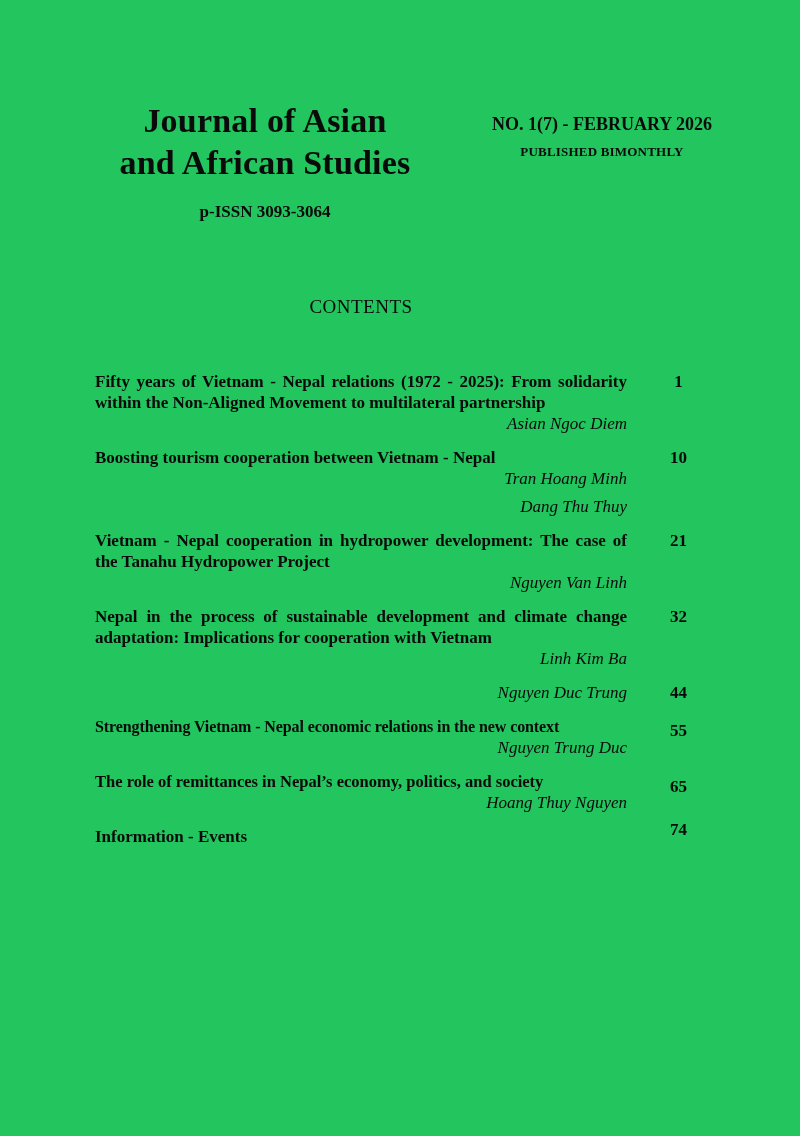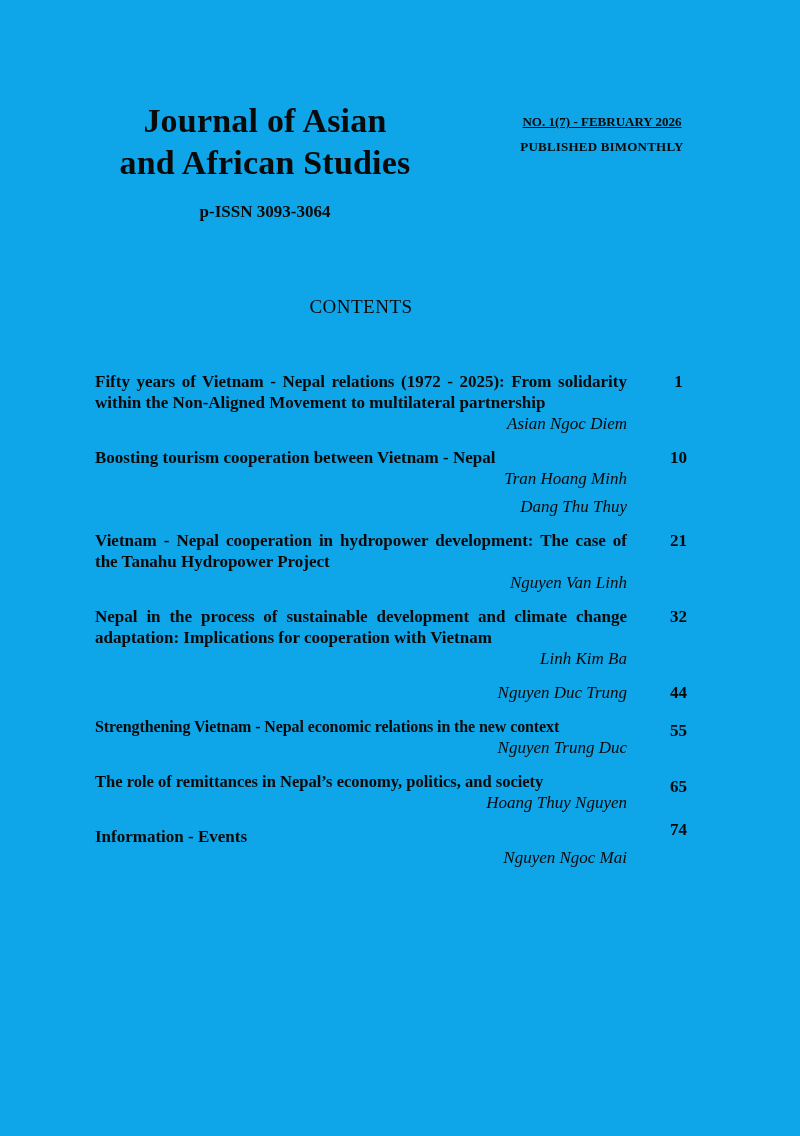--- a/index.html
+++ b/index.html
@@ -4,21 +4,21 @@
 <style>
   html, body {
     margin: 0;
     padding: 0;
     background: #ffffff;
   }
   .page {
     position: relative;
     width: 800px;
     height: 1136px;
-    background: #0ea5e9;
+    background: #22c55e;
     color: #0a0a0a;
     font-family: "Liberation Serif", serif;
     overflow: hidden;
   }
   
   .masthead {
     position: absolute;
     left: 85px;
     top: 100px;
     width: 360px;
@@ -36,24 +36,23 @@
     margin-top: 18px;
   }
   .issue-block {
     position: absolute;
     left: 488px;
     top: 114px;
     width: 228px;
     text-align: center;
   }
   .issue-no {
-    font-size: 13px;
+    font-size: 18px;
     font-weight: bold;
     white-space: nowrap;
-    text-decoration: underline;
   }
   .frequency {
     font-size: 13px;
     font-weight: bold;
     margin-top: 9px;
     letter-spacing: 0.2px;
   }
   
   .contents-heading {
     position: absolute;
@@ -185,19 +184,16 @@
     <div class="entry-title">The role of remittances in Nepal’s economy, politics, and society</div>
     <div class="entry-page">65</div>
     <div class="entry-authors">
           <div class="author">Hoang Thuy Nguyen</div>
         </div>
   </div>
 
   <div class="entry">
     <div class="entry-title">Information - Events</div>
     <div class="entry-page">74</div>
-    <div class="entry-authors">
-          <div class="author">Nguyen Ngoc Mai</div>
-        </div>
   </div>
 </main>
 
 </div>
 
 </body></html>

